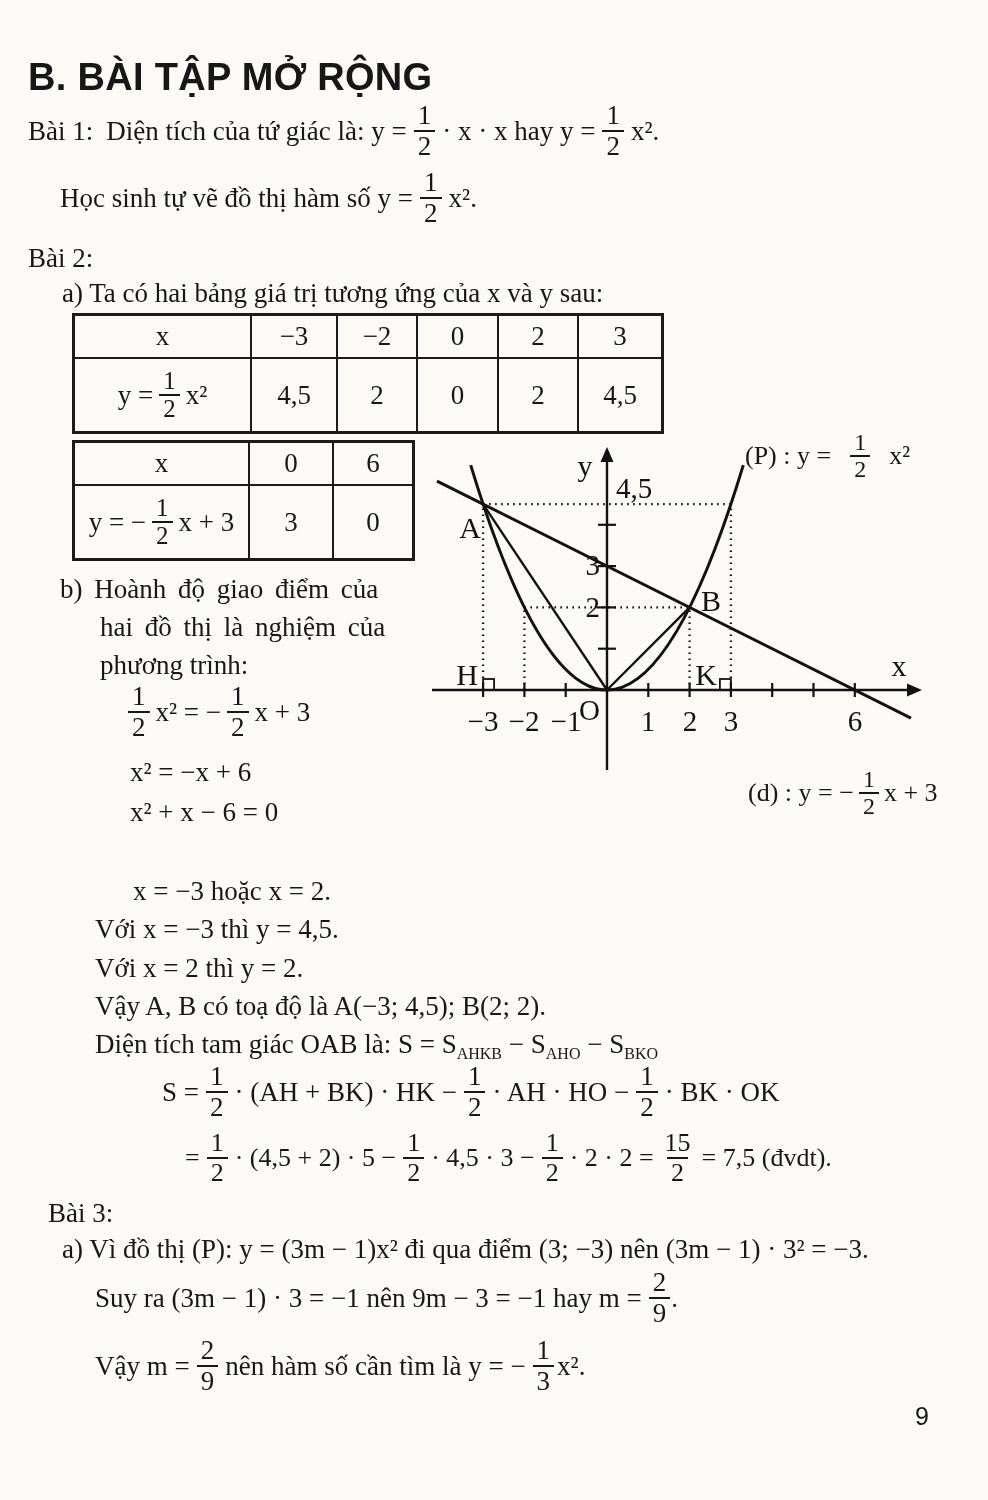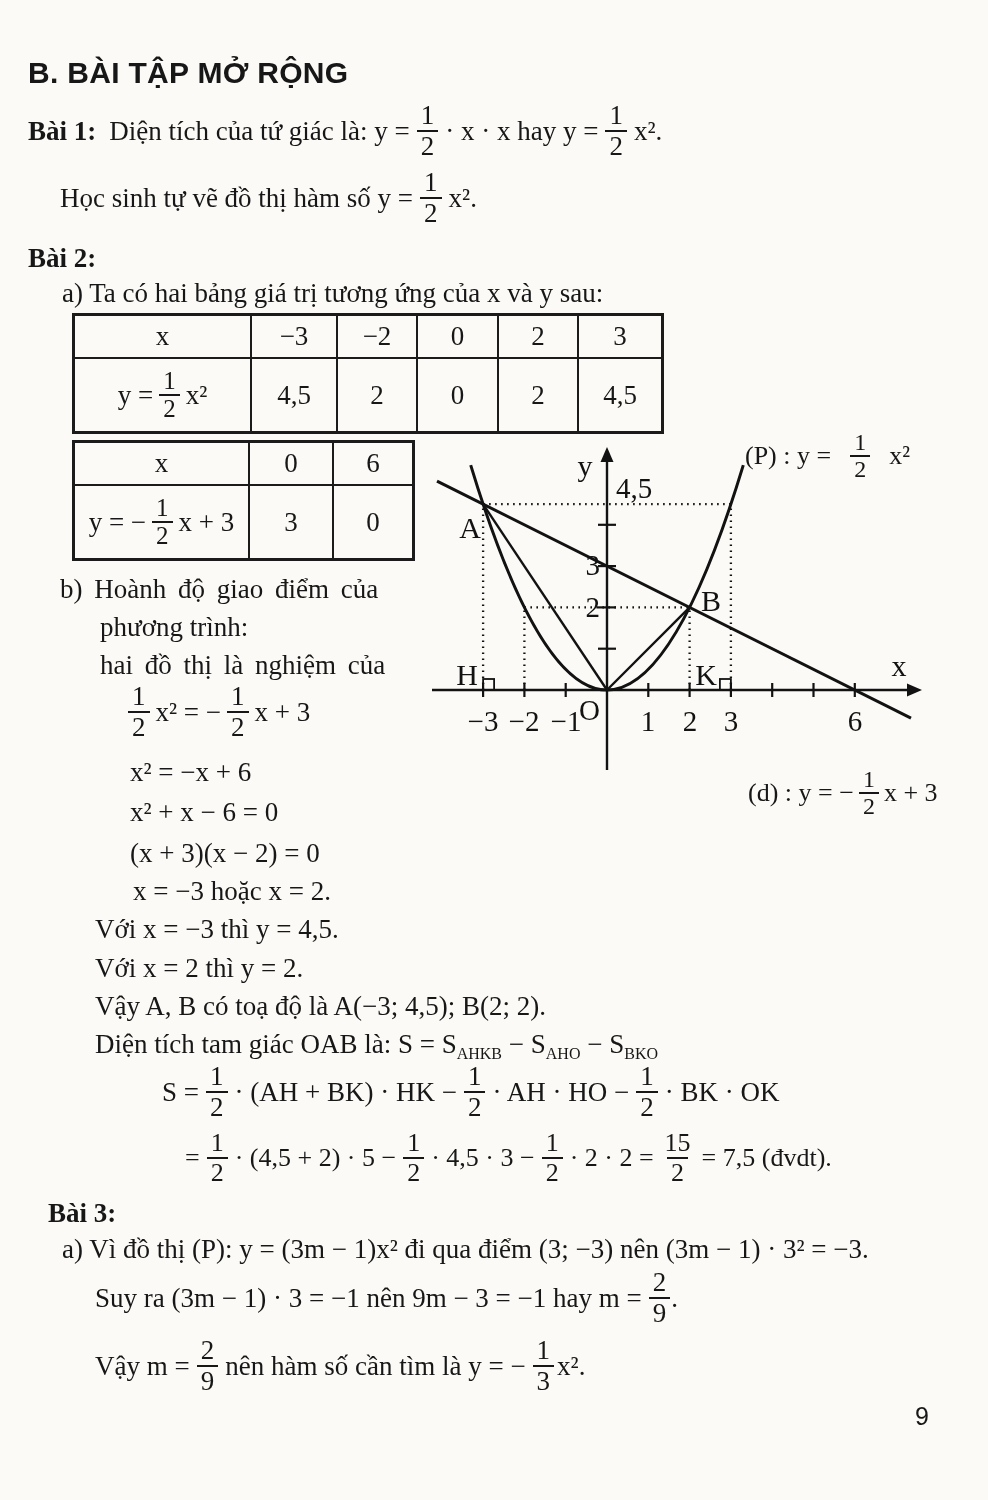--- a/index.html
+++ b/index.html
@@ -6,23 +6,23 @@
   .page{
     position:relative;width:988px;height:1500px;margin:0 auto;
     background:#fbfaf7;color:#171717;overflow:hidden;
     font-family:"Liberation Serif","DejaVu Serif",serif;
     font-size:27px;
   }
   .abs{position:absolute;}
   .line{line-height:34px;white-space:nowrap;}
   .heading{
     font-family:"Liberation Sans","DejaVu Sans",sans-serif;
-    font-weight:bold;font-size:30px;letter-spacing:.3px;white-space:nowrap;
+    font-weight:bold;font-size:38px;letter-spacing:.3px;white-space:nowrap;
   }
-  .blabel{font-weight:bold;margin-right:6px;white-space:nowrap;text-align:right;}
+  .blabel{font-weight:normal;margin-right:6px;white-space:nowrap;text-align:right;}
   .frow{display:flex;align-items:center;gap:7px;white-space:nowrap;}
   .frac{display:inline-flex;flex-direction:column;align-items:center;
         line-height:1.06;text-align:center;}
   .frac .num{padding:0 4px;}
   .frac .den{border-top:2px solid #171717;padding:0 4px;}
   table.vals{border-collapse:collapse;border:3px solid #1b1b1b;
              background:transparent;font-size:27px;}
   table.vals td{border:2px solid #1b1b1b;text-align:center;vertical-align:middle;padding:0;}
   table.vals .h-row td{height:41px;}
   table.vals .v-row td{height:72px;}
@@ -199,39 +199,38 @@
     <span>(d) : y = −</span>
     <span class="frac">
         <span class="num">1</span>
         <span class="den">2</span>
       </span>
     <span>x + 3</span>
   </div>
 
   <div class="abs" style="left:60px;top:570px;width:360px;">
     <div class="line justifyish" style="line-height:38px;">b) Hoành độ giao điểm của</div>
+    <div class="line justifyish hang" style="line-height:38px;">hai đồ thị là nghiệm của</div>
     <div class="line hang" style="line-height:38px;">phương trình:</div>
-    <div class="line justifyish hang" style="line-height:38px;">hai đồ thị là nghiệm của</div>
   </div>
 
   <div class="abs frow" style="left:128px;top:678px;height:68px;gap:6px;">
     <span class="frac">
         <span class="num">1</span>
         <span class="den">2</span>
       </span>
     <span>x² = −</span>
     <span class="frac">
         <span class="num">1</span>
         <span class="den">2</span>
       </span>
     <span>x + 3</span>
   </div>
   <div class="abs line" style="left:130px;top:755px;">x² = −x + 6</div>
   <div class="abs line" style="left:130px;top:795px;">x² + x − 6 = 0</div>
-  <div class="abs line" style="left:130px;top:836px;">(x + 3)(x − 2) = 0</div>
   <div class="abs line" style="left:133px;top:874px;">x = −3 hoặc x = 2.</div>
 
   <div class="abs line" style="left:95px;top:912px;">Với x = −3 thì y = 4,5.</div>
   <div class="abs line" style="left:95px;top:951px;">Với x = 2 thì y = 2.</div>
   <div class="abs line" style="left:95px;top:989px;">Vậy A, B có toạ độ là A(−3; 4,5); B(2; 2).</div>
   <div class="abs line" style="left:95px;top:1027px;">
     <span>Diện tích tam giác OAB là: S = S</span><sub>AHKB</sub><span> − S</span><sub>AHO</sub><span> − S</span><sub>BKO</sub>
   </div>
 
   <div class="abs frow" style="left:162px;top:1058px;height:68px;gap:7px;">

